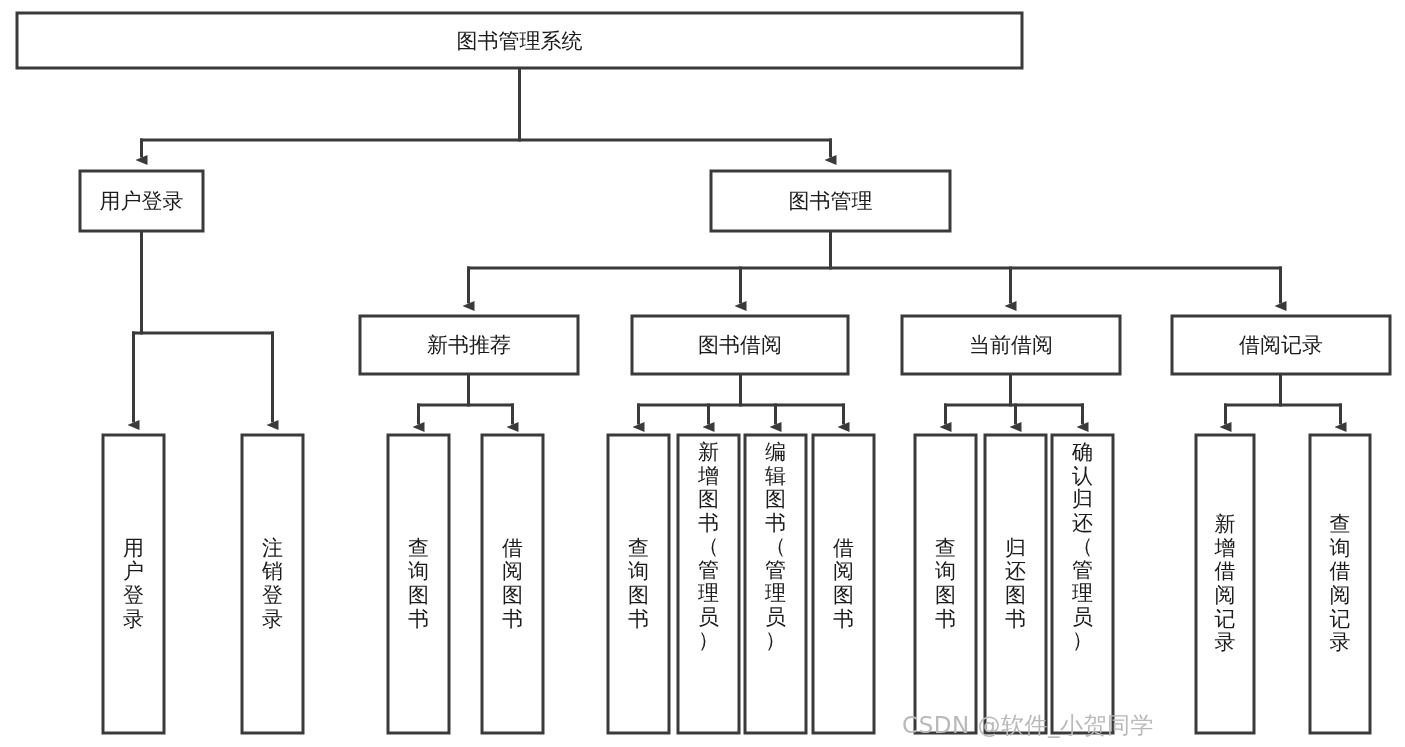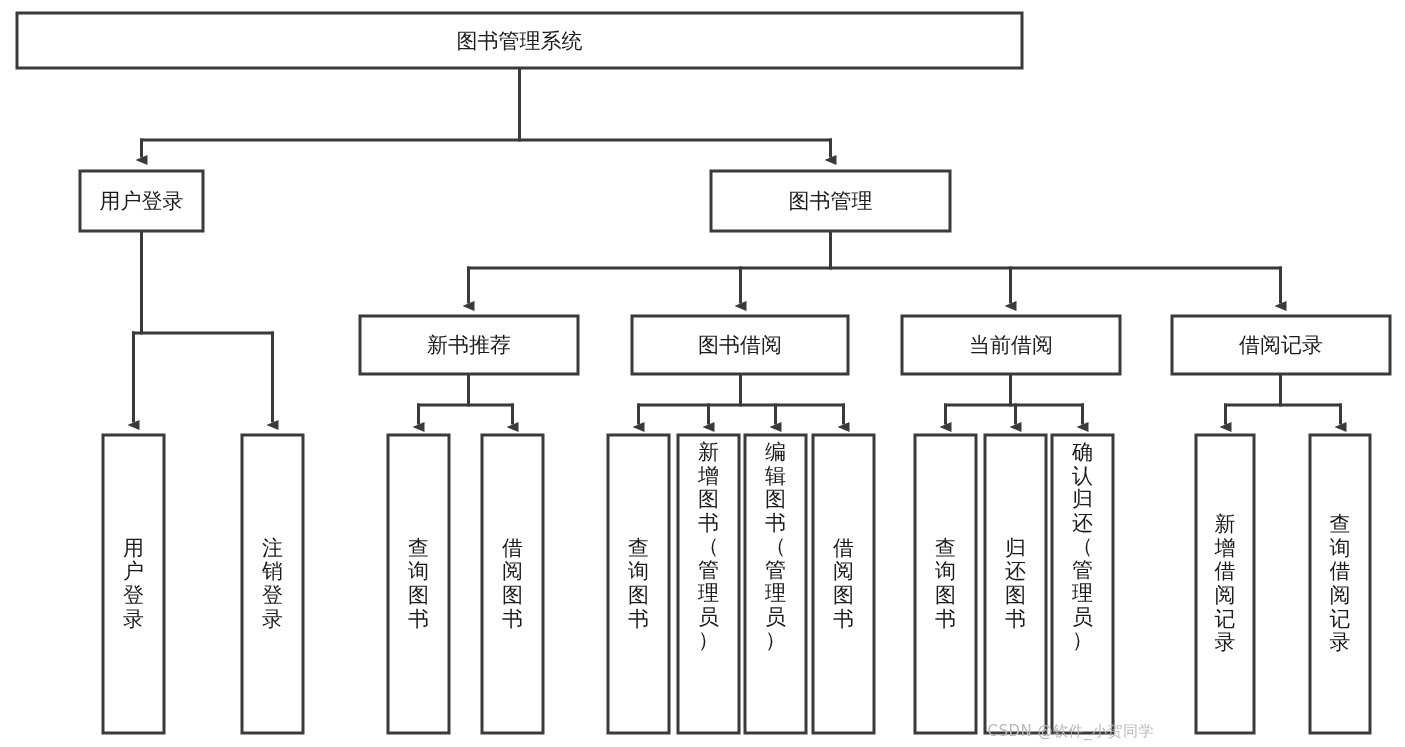--- a/index.html
+++ b/index.html
@@ -10,21 +10,21 @@
   .node-box{fill:#ffffff;stroke:#3a3a3a;stroke-width:3;}
   .link{stroke:#3a3a3a;stroke-width:3;fill:none;stroke-linecap:square;}
   .arrow-head{fill:#3a3a3a;stroke:none;}
   .h-label{font-size:21px;fill:#1b1b1b;text-anchor:middle;dominant-baseline:middle;}
   .v-label-wrap{position:absolute;display:flex;flex-direction:column;
                 align-items:center;justify-content:center;
                 font-size:21px;color:#1b1b1b;line-height:1.12;
                 pointer-events:none;}
   .v-label-wrap.top-align{justify-content:flex-start;padding-top:6px;}
   .v-label-wrap span{display:block;text-align:center;}
-  .wm{position:absolute;right:8px;bottom:6px;font-size:15px;color:#b9b9b9;
+  .wm{position:absolute;right:8px;bottom:6px;font-size:23px;color:#b9b9b9;
       letter-spacing:.5px;white-space:nowrap;}
 </style>
 </head>
 <body>
 
 <div id="stage">
 
   <svg width="1405" height="747" viewBox="0 0 1405 747">
     <defs>
       <marker id="ah" markerWidth="10" markerHeight="12" refX="1" refY="6" orient="auto" markerUnits="userSpaceOnUse">

